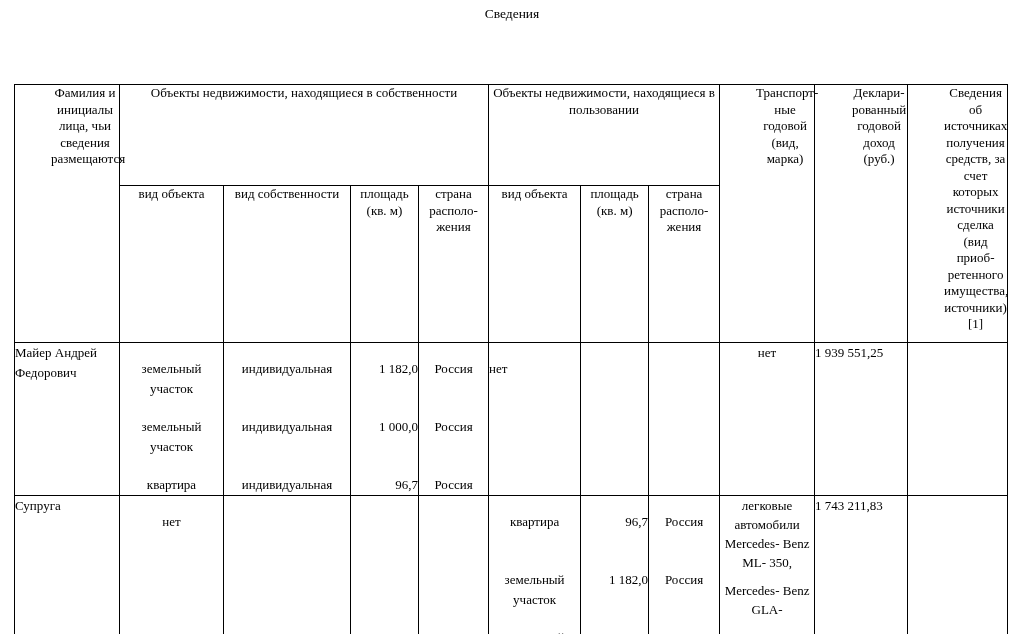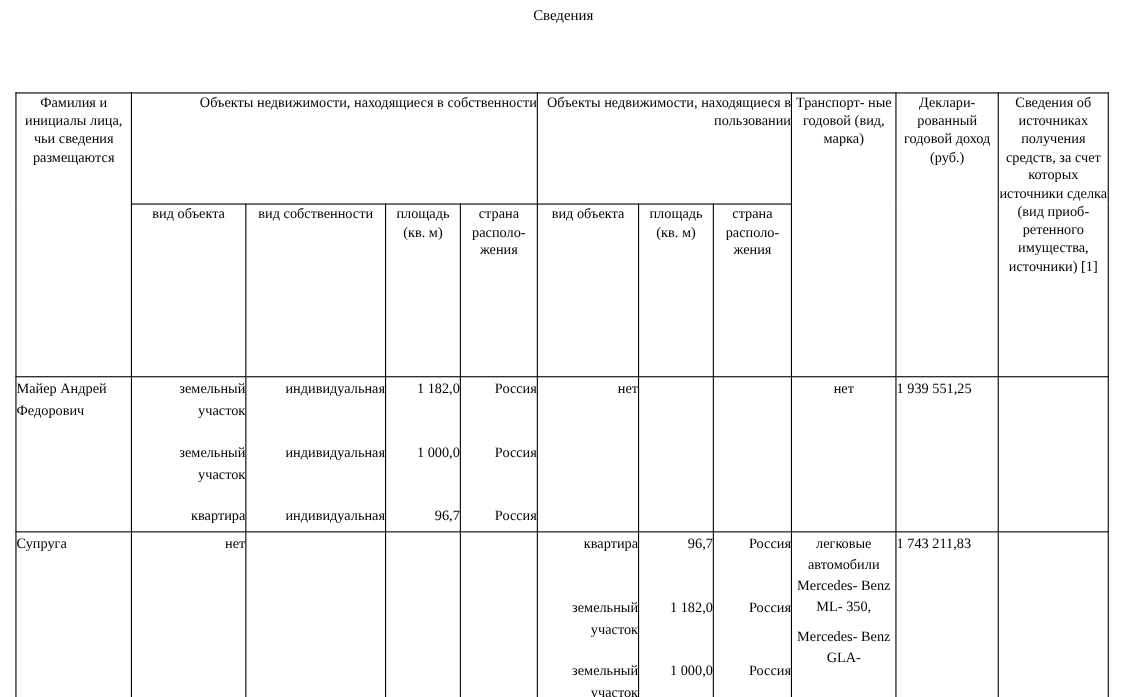--- a/index.html
+++ b/index.html
@@ -58,43 +58,42 @@
 
   
   .hcell {
     text-align: center;
     line-height: 16.5px;
     font-size: 13px;
     padding: 4px 2px 2px 2px;
   }
   .hcell.group {
     vertical-align: top;
-    text-align: right;
   }
   .hcell.sub {
     vertical-align: top;
   }
   .hcell.tall {
     vertical-align: top;
+    padding-left: 36px;
   }
 
   
   .dcell {
     line-height: 20px;
     font-size: 13px;
     padding: 4px 4px 2px 4px;
     vertical-align: top;
   }
   .dcell.c { text-align: center; }
   .dcell.l { text-align: left; }
   .dcell.r { text-align: right; }
 
   .stack-item {
-    margin: 0 0 18px 0;
-    text-align: right;
+    margin: 16px 0 18px 0;
   }
   .stack-item:last-child { margin-bottom: 0; }
 
   .stack-item .sub-line { display: block; }
 
   .veh-block {
     line-height: 19px;
     text-align: center;
   }
   .veh-gap { height: 9px; }

